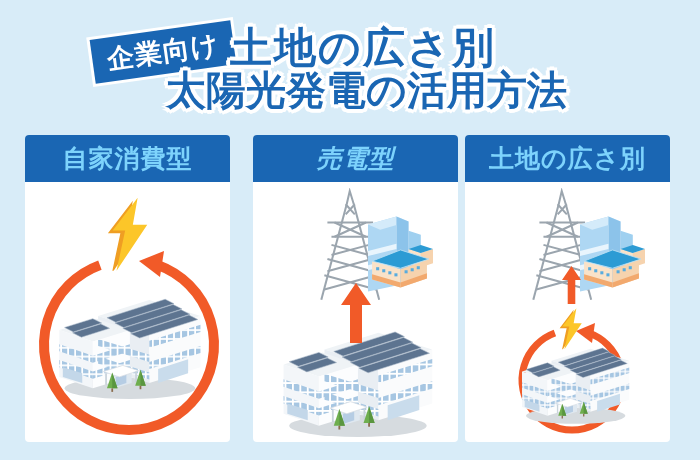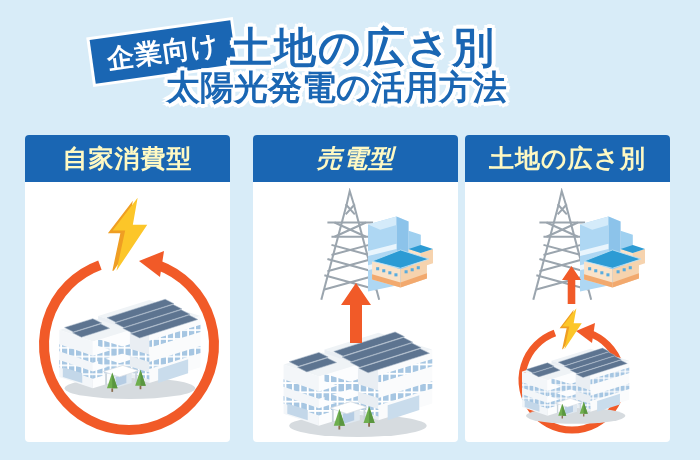--- a/index.html
+++ b/index.html
@@ -19,30 +19,30 @@
   .title-line{
     position:absolute;color:#1a66b3;font-weight:bold;line-height:1;
     white-space:nowrap;
     text-shadow:
       -3px -3px 0 #fff, 0 -3px 0 #fff, 3px -3px 0 #fff,
       -3px  0   0 #fff, 3px  0   0 #fff,
       -3px  3px 0 #fff, 0  3px 0 #fff, 3px 3px 0 #fff,
       -4px 0 0 #fff, 4px 0 0 #fff, 0 4px 0 #fff, 0 -4px 0 #fff;
   }
   .t1{left:230px;top:27px;font-size:42px;letter-spacing:2px;}
-  .t2{left:166px;top:70px;font-size:34px;letter-spacing:0px;}
+  .t2{left:166px;top:70px;font-size:40px;letter-spacing:0px;}
   
   .card{
     position:absolute;top:135px;width:205px;height:307px;
     background:#ffffff;border-radius:4px;
   }
   .card.c1{left:25px;} .card.c2{left:253px;font-style:italic;} .card.c3{left:465px;}
   .card-header{
     height:47px;background:#1a66b3;border-radius:4px 4px 0 0;
-    color:#fef9c3;font-size:25px;font-weight:bold;letter-spacing:1px;
+    color:#7dd3fc;font-size:25px;font-weight:bold;letter-spacing:1px;
     display:flex;align-items:center;justify-content:center;
   }
   .card-body{position:relative;width:205px;height:260px;}
   .illus{position:absolute;left:0;top:0;width:205px;height:260px;display:block;}
   .defs{position:absolute;width:0;height:0;}
 </style>
 </head>
 <body>
 
 <div class="canvas">

